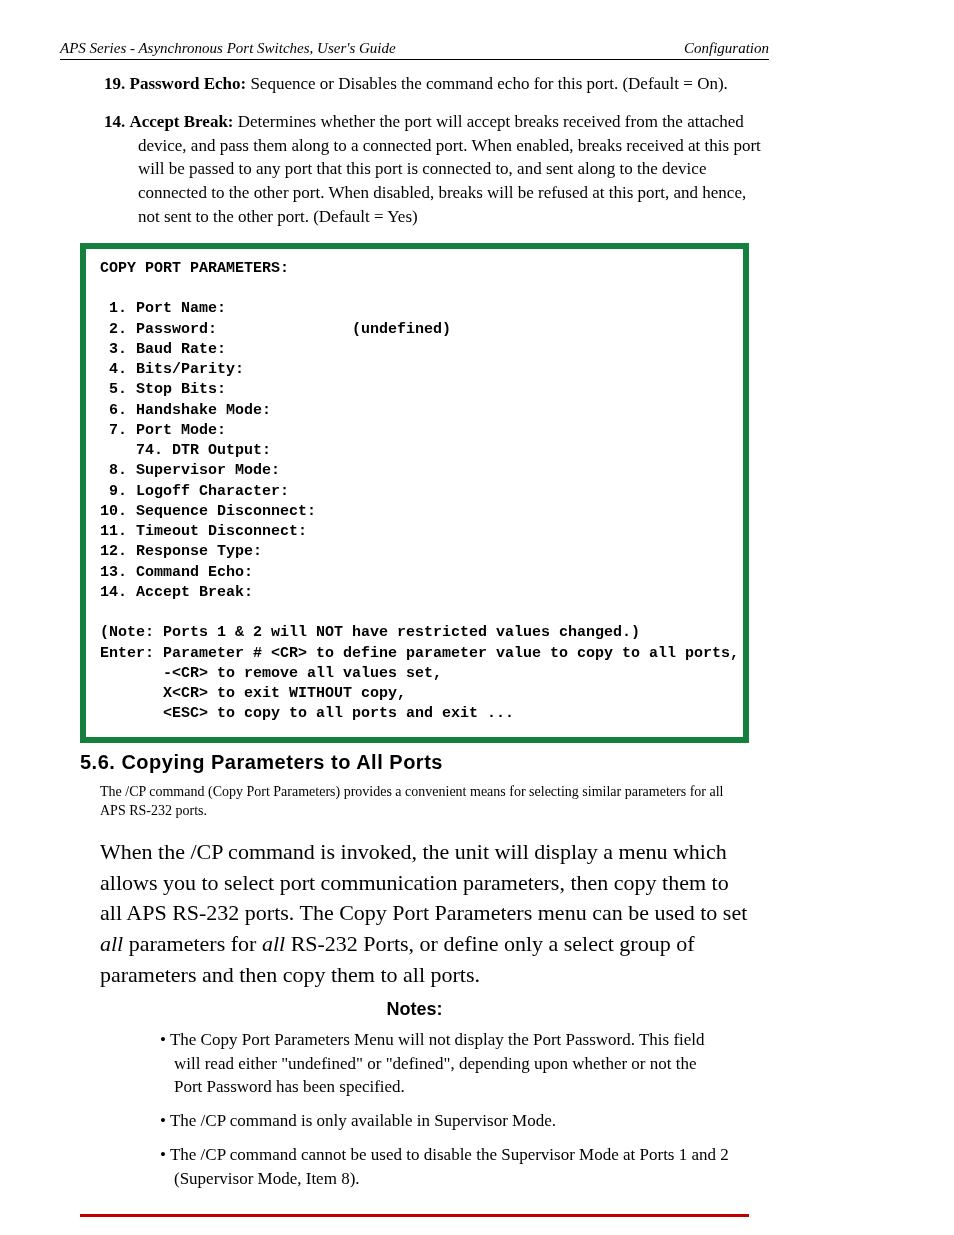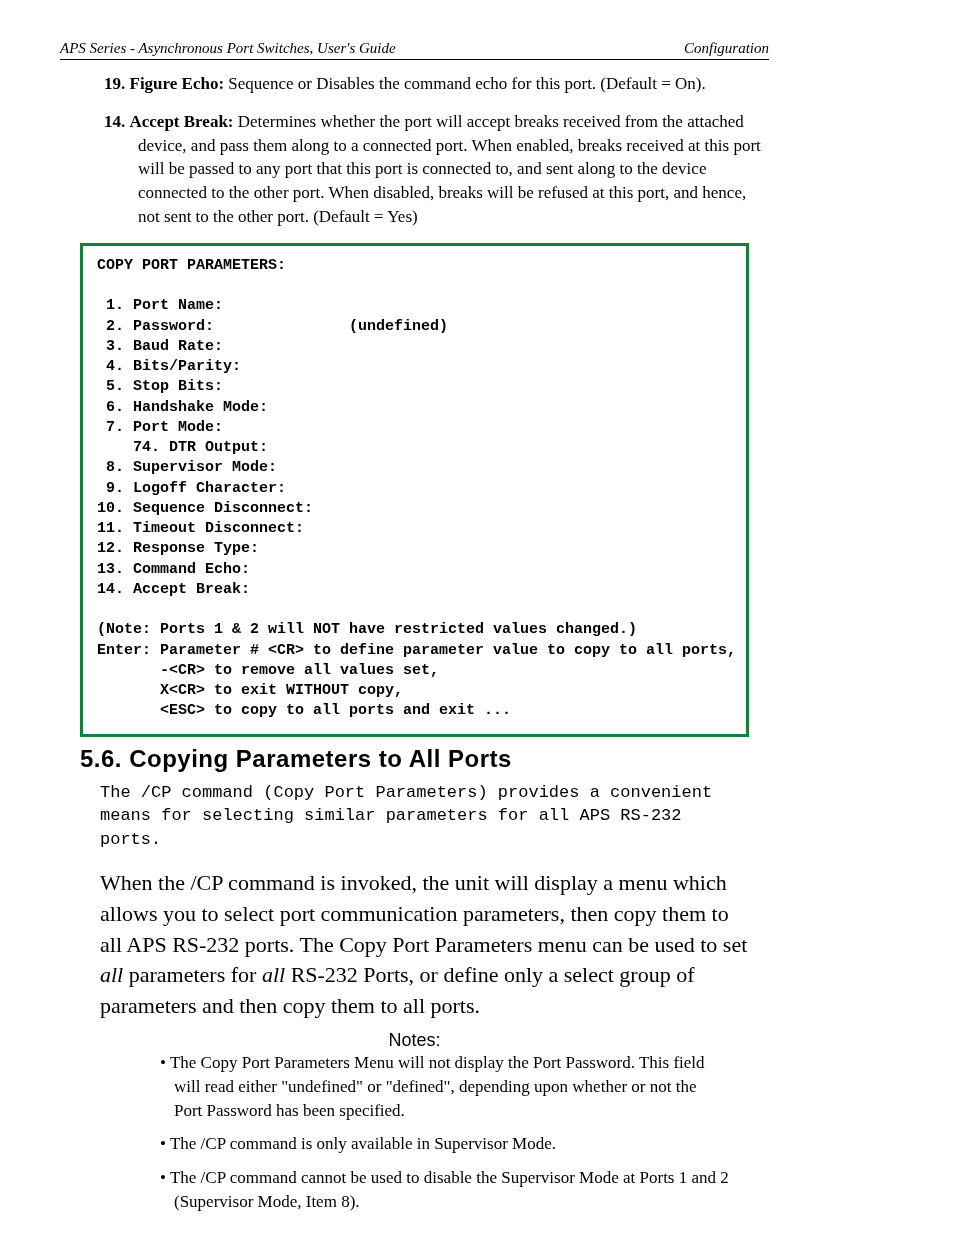--- a/index.html
+++ b/index.html
@@ -31,59 +31,58 @@
     padding-left: 78px;
     font-size: 17px;
     line-height: 1.4;
   }
   .ol-items p {
     margin: 0 0 14px 0;
     text-indent: -34px;
   }
   .bold { font-weight: bold; }
   .figure-box {
-    border: 3px solid #15803d;
+    border: 6px solid #15803d;
     margin: 6px 20px 4px 20px;
     padding: 10px 14px 12px 14px;
     font-family: "Courier New", Courier, monospace;
     font-size: 15px;
     font-weight: bold;
     white-space: pre;
     line-height: 1.35;
   }
   .figure-caption {
     font-style: italic;
     font-size: 16px;
     margin: 4px 20px 18px 20px;
   }
   .section-heading {
     font-family: Verdana, Arial, sans-serif;
     font-weight: 900;
-    font-size: 24px;
+    font-size: 20px;
     letter-spacing: 0.5px;
     margin: 8px 20px 8px 20px;
   }
   .body-p {
     margin: 0 20px 16px 40px;
-    font-size: 17px;
+    font-size: 14px;
     line-height: 1.4;
-    font-family: Liberation Mono, monospace;
   }
   .body-p-2 {
     margin: 0 20px 8px 40px;
     font-size: 22px;
     line-height: 1.4;
   }
   .ital { font-style: italic; }
   .notes-heading {
     font-family: Arial, sans-serif;
-    font-weight: normal;
+    font-weight: bold;
     font-size: 18px;
     text-align: center;
-    margin: 0 0 0 0;
+    margin: 0 0 8px 0;
   }
   ul.notes-list {
     margin: 0 40px 0 100px;
     padding: 0;
     list-style: none;
     font-size: 17px;
     line-height: 1.4;
   }
   ul.notes-list li {
     margin-bottom: 10px;
@@ -112,21 +111,21 @@
 
 <div class="page">
 
   <div class="header-row">
     <span>APS Series - Asynchronous Port Switches, User's Guide</span>
     <span>Configuration</span>
   </div>
 
   <div class="ol-items">
     <p>
-      <span class="bold">19.</span> <span class="bold">Figure Echo:</span><span>  Sequence or Disables the command echo for this port.  (Default = On).</span>
+      <span class="bold">19.</span> <span class="bold">Password Echo:</span><span>  Sequence or Disables the command echo for this port.  (Default = On).</span>
     </p>
     <p>
       <span class="bold">14.</span> <span class="bold">Accept Break:</span><span>  Determines whether the port will accept breaks received from the attached device, and pass them along to a connected port.  When enabled, breaks received at this port will be passed to any port that this port is connected to, and sent along to the device connected to the other port.  When disabled, breaks will be refused at this port, and hence, not sent to the other port.  (Default = Yes)</span>
     </p>
   </div>
 
   <div class="figure-box">COPY PORT PARAMETERS:
 
  1. Port Name:
  2. Password:               (undefined)

